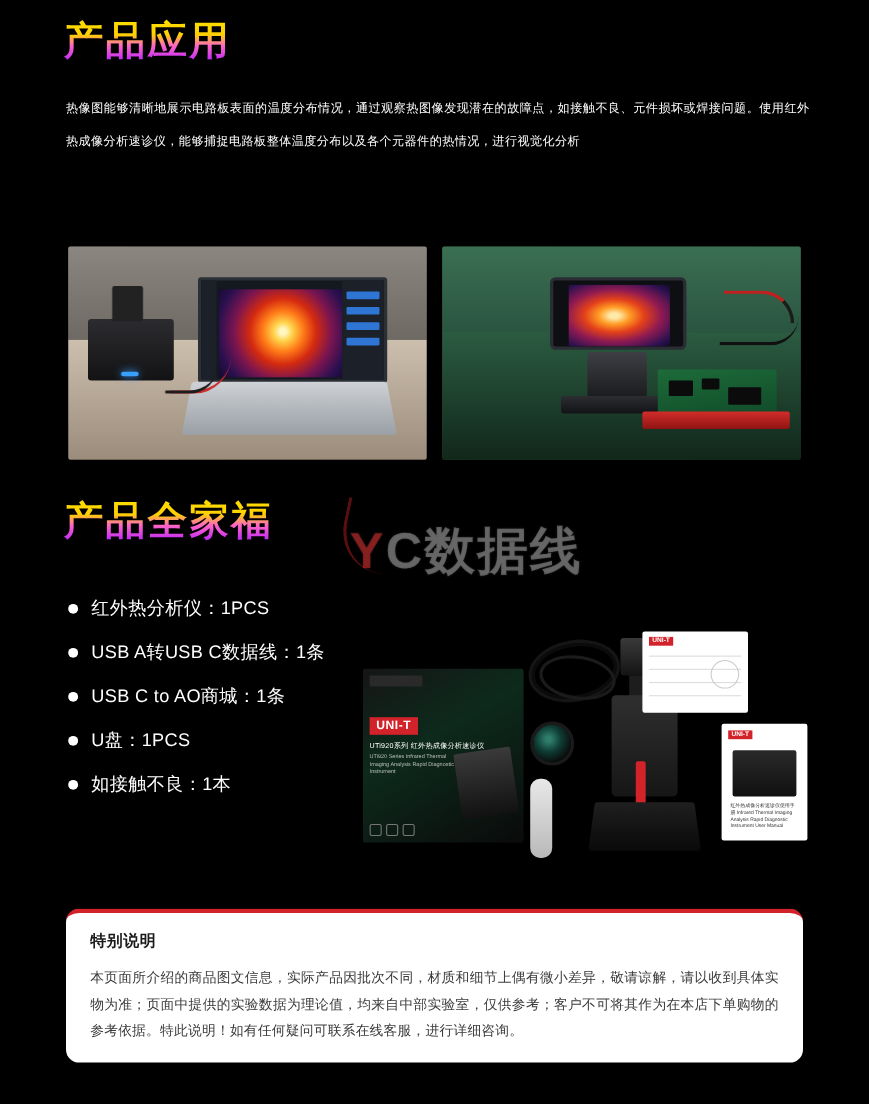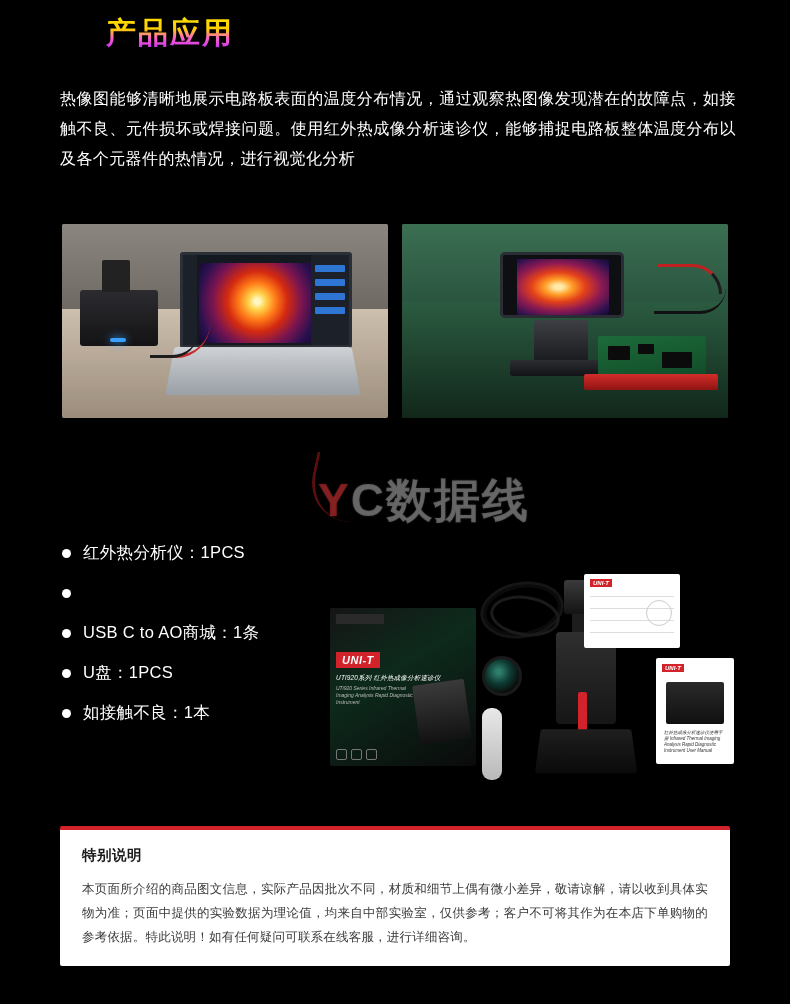--- a/index.html
+++ b/index.html
@@ -11,43 +11,42 @@
   .page {
     width: 790px;
     height: 1004px;
     background: #000;
     position: relative;
     overflow: hidden;
   }
 
   
   .section-title {
-    font-size: 30px;
+    font-size: 36px;
     font-weight: bold;
     letter-spacing: 2px;
     background: linear-gradient(180deg, #ffe000 0%, #ffd000 38%, #ff66c4 62%, #b721ff 100%);
     -webkit-background-clip: text;
     background-clip: text;
     color: transparent;
     -webkit-text-fill-color: transparent;
     line-height: 1.15;
     display: inline-block;
-    margin-left: 48px;
   }
   .title-1 { position: absolute; left: 58px; top: 16px; }
   .title-2 { position: absolute; left: 58px; top: 452px; }
 
   
   .intro {
     position: absolute;
     left: 60px;
     top: 84px;
     width: 676px;
     color: #ffffff;
-    font-size: 16px;
+    font-size: 11px;
     line-height: 30px;
     letter-spacing: 0.4px;
     text-align: justify;
   }
 
   
   .photo-row {
     position: absolute;
     left: 62px;
     top: 224px;
@@ -140,21 +139,20 @@
     flex: 0 0 auto;
   }
 
   
   .family {
     position: absolute;
     left: 330px;
     top: 560px;
     width: 404px;
     height: 254px;
-    font-style: italic;
   }
   .fam-box {
     position: absolute; left: 0; top: 48px; width: 146px; height: 158px;
     background: linear-gradient(150deg,#151515 0%, #0d2a1c 40%, #0a0a0a 100%);
     border-radius: 2px;
     overflow: hidden;
   }
   .fam-box .unit-logo {
     position:absolute; left:6px; top:44px; background:#d2232a; color:#fff;
     font-size:11px; font-weight:bold; padding:2px 6px; letter-spacing:0.5px;
@@ -216,21 +214,21 @@
 
   
   .notice {
     position: absolute;
     left: 60px;
     top: 826px;
     width: 670px;
     height: 140px;
     background: #ffffff;
     border-top: 4px solid #d2232a;
-    border-radius: 2px;
+    border-radius: 12px;
     padding: 16px 22px 14px 22px;
   }
   .notice-title {
     color: #1a1a1a;
     font-size: 14.5px;
     font-weight: bold;
     margin: 0 0 12px 0;
     letter-spacing: 0.5px;
   }
   .notice-body {
@@ -284,31 +282,33 @@
         <div class="pcb-chip" style="left:10px; top:10px; width:22px; height:14px;"></div>
         <div class="pcb-chip" style="left:40px; top:8px; width:16px; height:10px;"></div>
         <div class="pcb-chip" style="left:64px; top:16px; width:30px; height:16px;"></div>
       </div>
       <div class="red-tray"></div>
       <div class="clip"></div>
       <div class="wire"></div>
     </div>
   </div>
 
+  <div class="section-title title-2">产品全家福</div>
 
   <div class="wm-stroke"></div>
   <div class="watermark"><span class="wm-red">Y</span><span>C数据线</span></div>
 
   <div class="bullets">
     <div class="bullet-row">
       <span class="dot"></span>
       <span>红外热分析仪：1PCS</span>
     </div>
     <div class="bullet-row">
       <span class="dot"></span>
+      <span>USB A转USB C数据线：1条</span>
     </div>
     <div class="bullet-row">
       <span class="dot"></span>
       <span> USB C to AO商城：1条</span>
     </div>
     <div class="bullet-row">
       <span class="dot"></span>
       <span>U盘：1PCS</span>
     </div>
     <div class="bullet-row">

